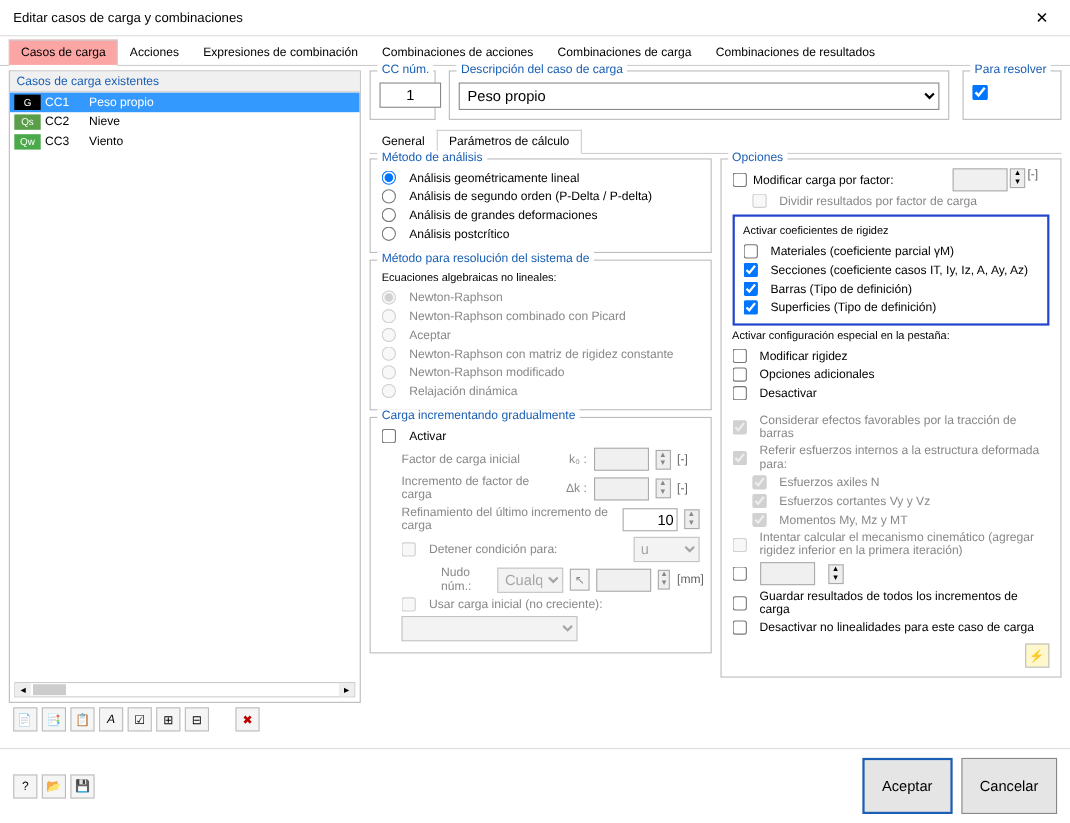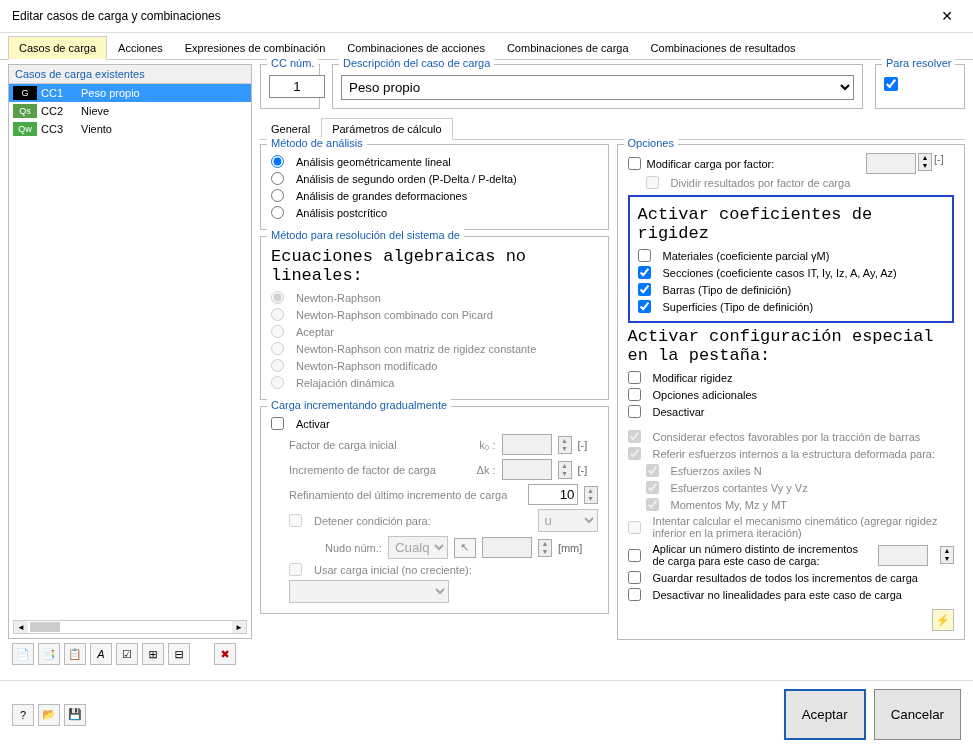--- a/index.html
+++ b/index.html
@@ -2,23 +2,23 @@
 <html><head>
 <meta charset="utf-8">
 <style>
 * { box-sizing: border-box; margin: 0; padding: 0; }
 body { font-family: "Segoe UI", Tahoma, sans-serif; font-size: 11px; background: #fff; width: 973px; height: 748px; position: relative; color: #000; }
 .titlebar { display: flex; justify-content: space-between; align-items: center; padding: 8px 12px; background: #fff; border-bottom: 1px solid #ddd; }
 .titlebar .title { font-size: 12px; }
 .close-x { font-size: 14px; padding: 0 8px; cursor: pointer; }
 .tabs-main { display: flex; border-bottom: 1px solid #ccc; padding-left: 8px; margin-top: 2px; }
 .tab-m { padding: 5px 10px; border: 1px solid transparent; cursor: pointer; position: relative; top: 1px; }
-.tab-m.active { border: 1px solid #ccc; border-bottom: 1px solid #fff; background: #fef9c3; }
+.tab-m.active { border: 1px solid #ccc; border-bottom: 1px solid #fff; background: #fca5a5; }
 .body-wrap { display: flex; padding: 4px 8px 0 8px; gap: 8px; }
-.left-panel { width: 244px; border: 1px solid #bbb; }
+.left-panel { width: 320px; border: 1px solid #bbb; }
 .left-header { background: #f0f0f0; padding: 3px 6px; color: #1a5fb4; border-bottom: 1px solid #ccc; }
 .case-row { display: flex; align-items: center; padding: 2px 4px; cursor: pointer; }
 .case-row.sel { background: #3399ff; color: #fff; }
 .tag { display: inline-block; width: 24px; height: 14px; font-size: 9px; text-align: center; line-height: 14px; color: #fff; margin-right: 4px; }
 .tag.g { background: #000; }
 .tag.qs { background: #5a9e4a; }
 .tag.qw { background: #4aaa4a; }
 .case-id { width: 40px; }
 .left-scroll { height: 554px; overflow: hidden; position: relative; }
 .left-scrollbar { position: absolute; bottom: 4px; left: 4px; right: 4px; height: 14px; border: 1px solid #ccc; display: flex; align-items: center; }
@@ -39,21 +39,21 @@
 .ck { width: 14px; height: 14px; }
 .sub-tabs { display: flex; border-bottom: 1px solid #ccc; margin-top: 4px; }
 .stab { padding: 4px 10px; border: 1px solid transparent; cursor: pointer; position:relative; top:1px; }
 .stab.active { border: 1px solid #ccc; border-bottom: 1px solid #fff; background:#fff; }
 .calc-body { display: flex; gap: 8px; margin-top: 4px; }
 .col { flex: 1; display: flex; flex-direction: column; gap: 6px; }
 .gbox { border: 1px solid #bbb; padding: 8px 10px; position: relative; }
 .gbox .legend { position: absolute; top: -8px; left: 6px; background: #fff; padding: 0 4px; color: #1a5fb4; }
 .radio-row, .check-row { display: flex; align-items: center; gap: 12px; padding: 2px 0; }
 .radio-row.dis, .check-row.dis { color: #888; }
-.subhead { font-size: 17px; color: #000; margin: 2px 0 4px 0; font-family: Liberation Mono, monospace; }
+.subhead { font-size: 10px; color: #000; margin: 2px 0 4px 0; }
 .hlbox { border: 2px solid #2244cc; padding: 6px 8px; margin: 4px 0; }
 .form-row { display: flex; align-items: center; gap: 6px; padding: 2px 0; }
 .form-row.dis { color: #888; }
 .lbl { flex: 1; }
 .spin { width: 50px; border:1px solid #aaa; padding:2px; text-align:right; background:#fff; }
 .spin.dis { background:#f0f0f0; }
 .updown { width:14px; height:18px; border:1px solid #aaa; background:#eee; font-size:7px; display:flex; flex-direction:column; }
 .updown span { flex:1; text-align:center; line-height:8px; }
 .unit { width: 20px; text-align:left; color:#666; }
 .sel-sm { width:60px; padding:2px; border:1px solid #aaa; background:#eee; }
@@ -333,21 +333,20 @@
               <input type="checkbox" checked="" disabled="" style="">
               <span>Momentos My, Mz y MT</span>
             </div>
 
           <div class="check-row dis">
               <input type="checkbox" disabled="" style="">
               <span>Intentar calcular el mecanismo cinemático (agregar rigidez inferior en la primera iteración)</span>
             </div>
           <div class="check-row">
             <input type="checkbox" style="">
-              <span class="lbl">Aplicar un número distinto de incrementos de carga para este caso de carga:</span>
             <input class="spin dis" disabled="" style="">
               <div class="updown">
                 <span>▲</span>
                 <span>▼</span>
               </div>
           </div>
           <div class="check-row">
               <input type="checkbox" style="">
               <span>Guardar resultados de todos los incrementos de carga</span>
             </div>

